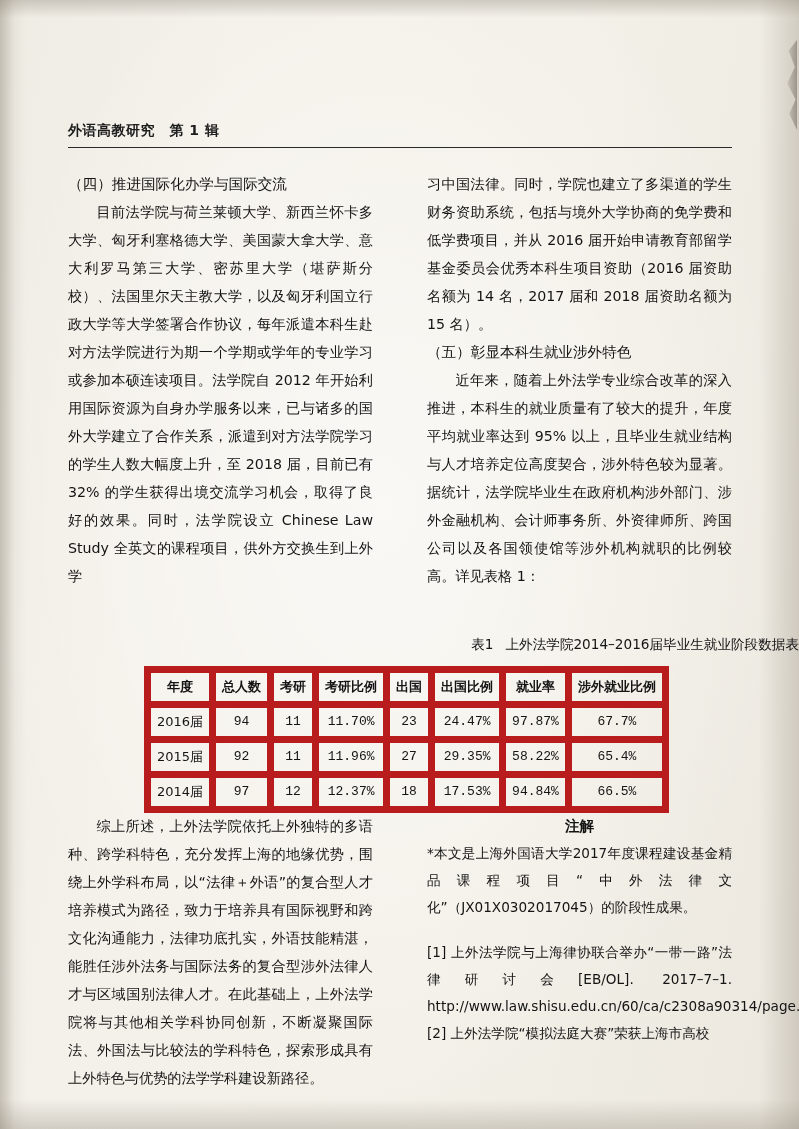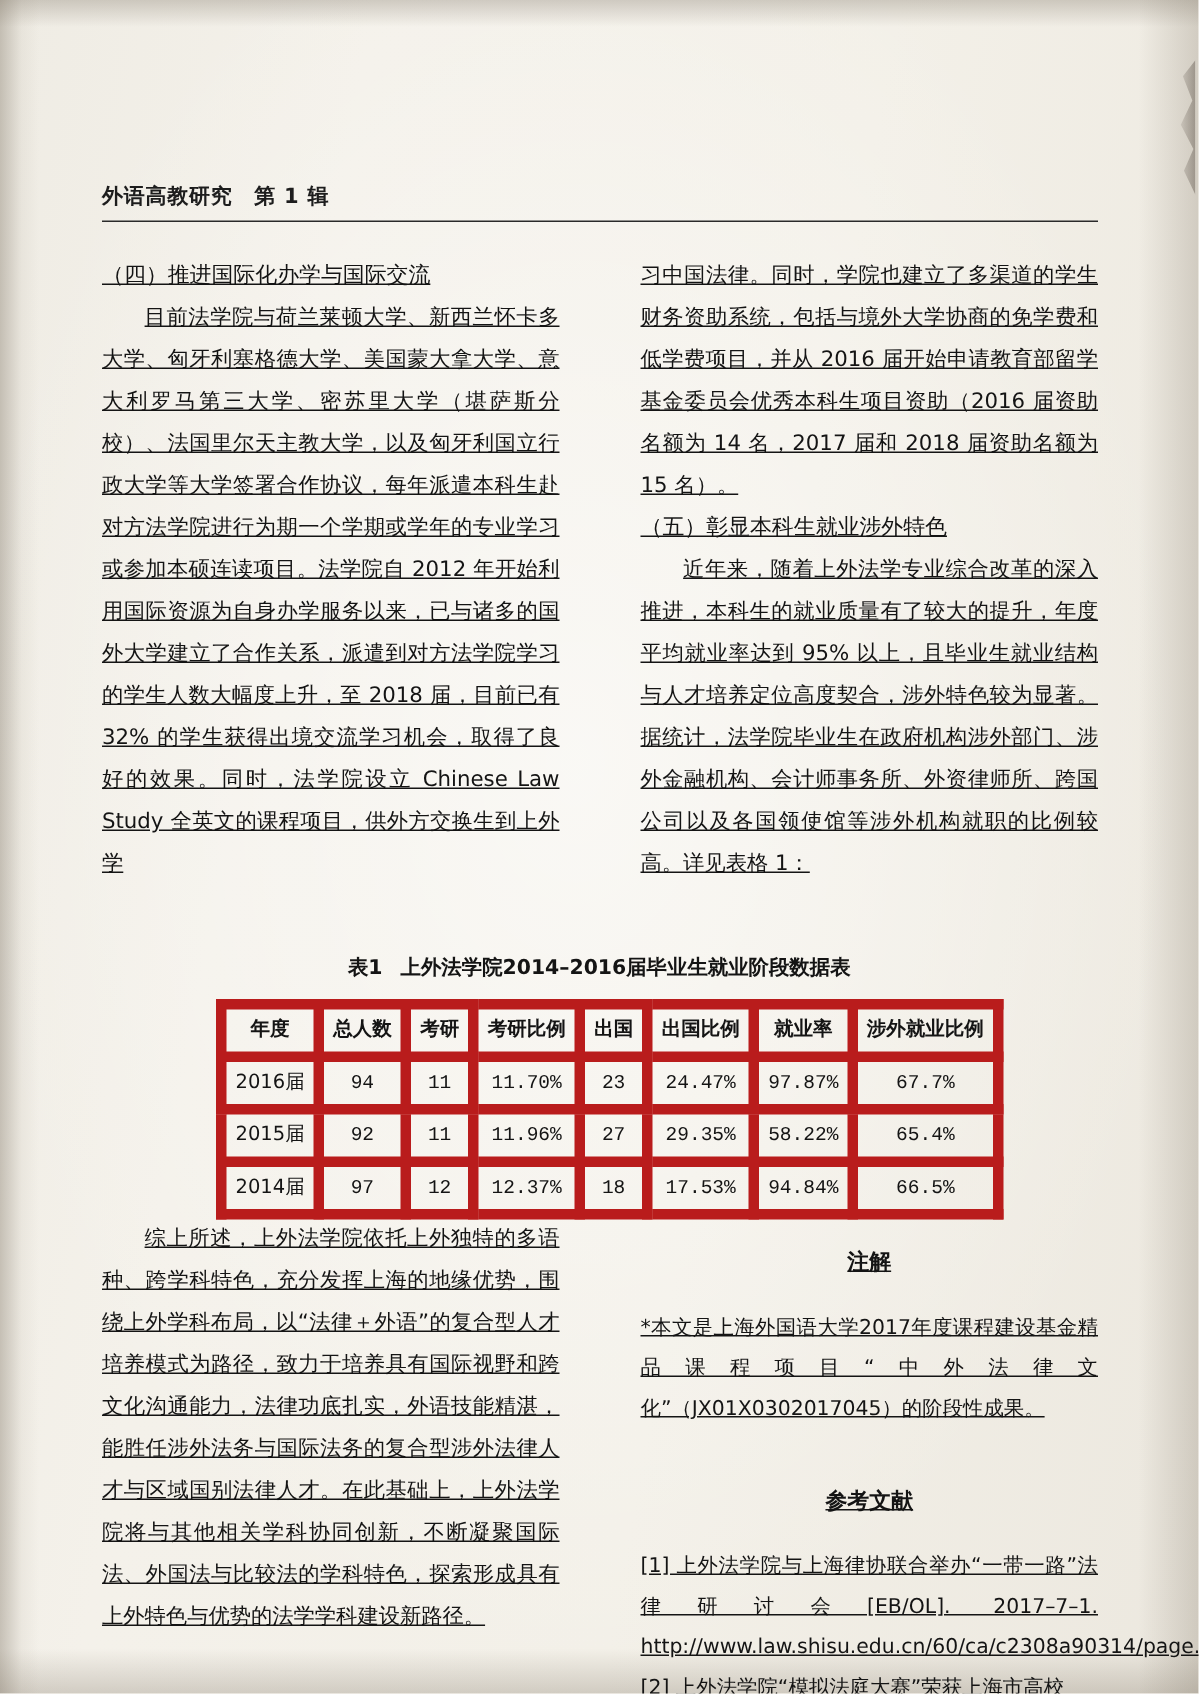--- a/index.html
+++ b/index.html
@@ -89,21 +89,20 @@
   }
 
   
   .col {
     position: absolute;
     width: 305px;
     font-size: 14.2px;
     line-height: 28px;
     text-align: justify;
     color: #141414;
-    text-decoration: underline;
   }
   .col-left { left: 68px; top: 170px; }
   .col-right { left: 427px; top: 170px; }
 
   p {
     margin: 0;
     text-indent: 2em;
   }
   p.noindent { text-indent: 0; }
   h3.sub {
@@ -112,23 +111,23 @@
     font-weight: normal;
     line-height: 28px;
     text-indent: 0;
   }
 
   
   .table-caption {
     position: absolute;
     left: 0; top: 636px;
     width: 799px;
-    text-align: center;
+    text-align: right;
     font-size: 13.6px;
-    font-weight: bold;
+    font-weight: normal;
     color: #141414;
   }
   .table-caption .cap-num { margin-right: 12px; }
 
   table.data {
     position: absolute;
     left: 144px;
     top: 666px;
     border-collapse: collapse;
     font-size: 13px;
@@ -148,21 +147,21 @@
   
   .col-left-2 { left: 68px; top: 812px; width: 305px; }
   .col-right-2 { left: 427px; top: 812px; width: 305px; }
 
   .center-head {
     text-align: center;
     font-size: 14.6px;
     font-weight: bold;
     text-indent: 0;
     line-height: 28px;
-    margin: 16px;
+    margin: 0;
   }
   .ref-item {
     text-indent: 0;
     margin: 0;
     font-size: 13.6px;
     line-height: 27px;
   }
   .note-item {
     text-indent: 0;
     margin: 0;
@@ -249,18 +248,17 @@
   </table>
 
   <div class="col col-left-2">
     <p>综上所述，上外法学院依托上外独特的多语种、跨学科特色，充分发挥上海的地缘优势，围绕上外学科布局，以“法律＋外语”的复合型人才培养模式为路径，致力于培养具有国际视野和跨文化沟通能力，法律功底扎实，外语技能精湛，能胜任涉外法务与国际法务的复合型涉外法律人才与区域国别法律人才。在此基础上，上外法学院将与其他相关学科协同创新，不断凝聚国际法、外国法与比较法的学科特色，探索形成具有上外特色与优势的法学学科建设新路径。</p>
   </div>
 
   <div class="col col-right-2">
     <p class="center-head">注解</p>
     <p class="note-item">*本文是上海外国语大学2017年度课程建设基金精品课程项目“中外法律文化”（JX01X0302017045）的阶段性成果。</p>
     <div class="gap-md"></div>
-    <p class="center-head">参考文献</p>
     <p class="ref-item">[1] 上外法学院与上海律协联合举办“一带一路”法律研讨会[EB/OL]. 2017–7–1. http://www.law.shisu.edu.cn/60/ca/c2308a90314/page.htm.</p>
     <p class="ref-item">[2] 上外法学院“模拟法庭大赛”荣获上海市高校</p>
   </div>
 
 </div>
 
 </body></html>

